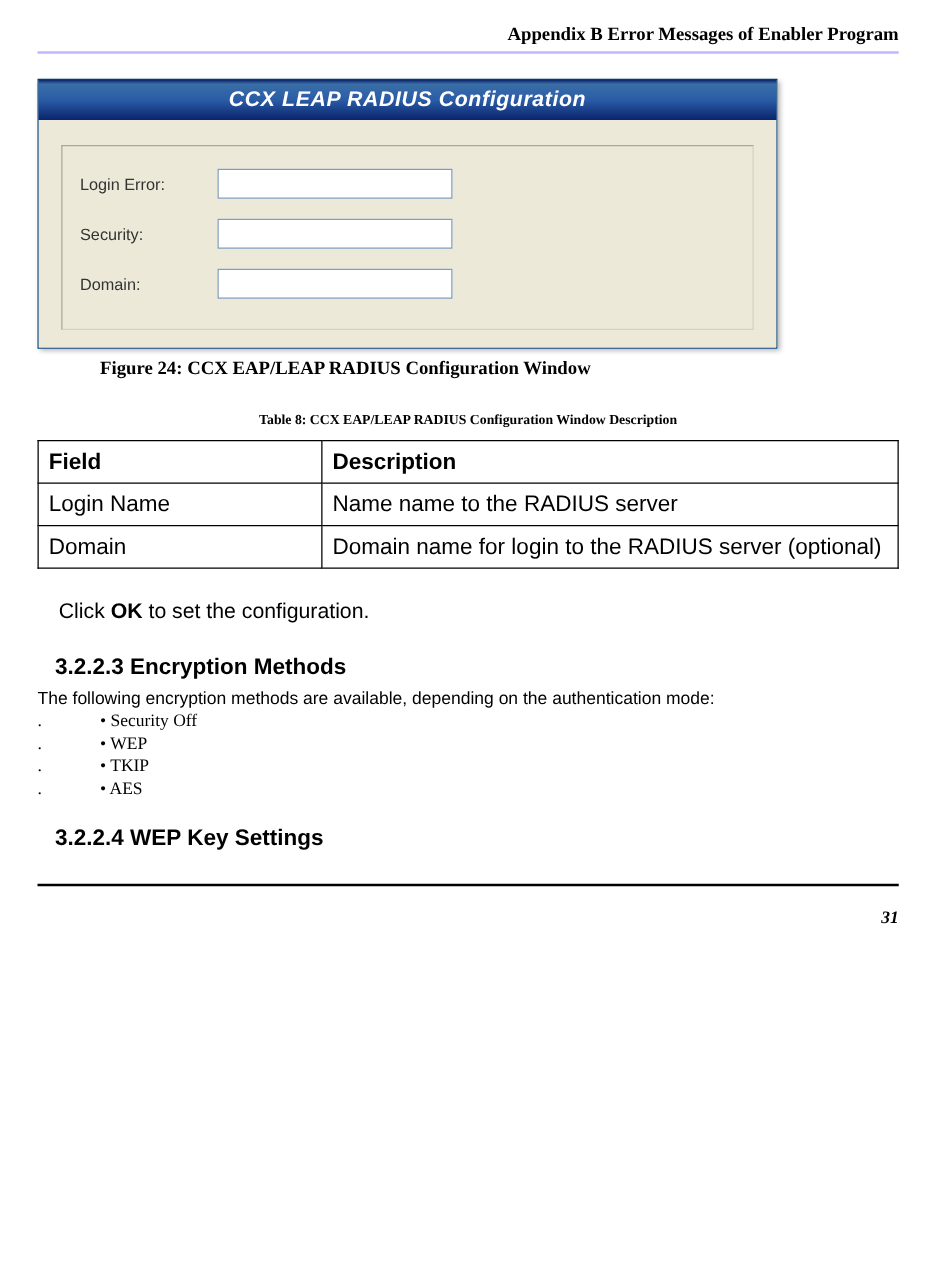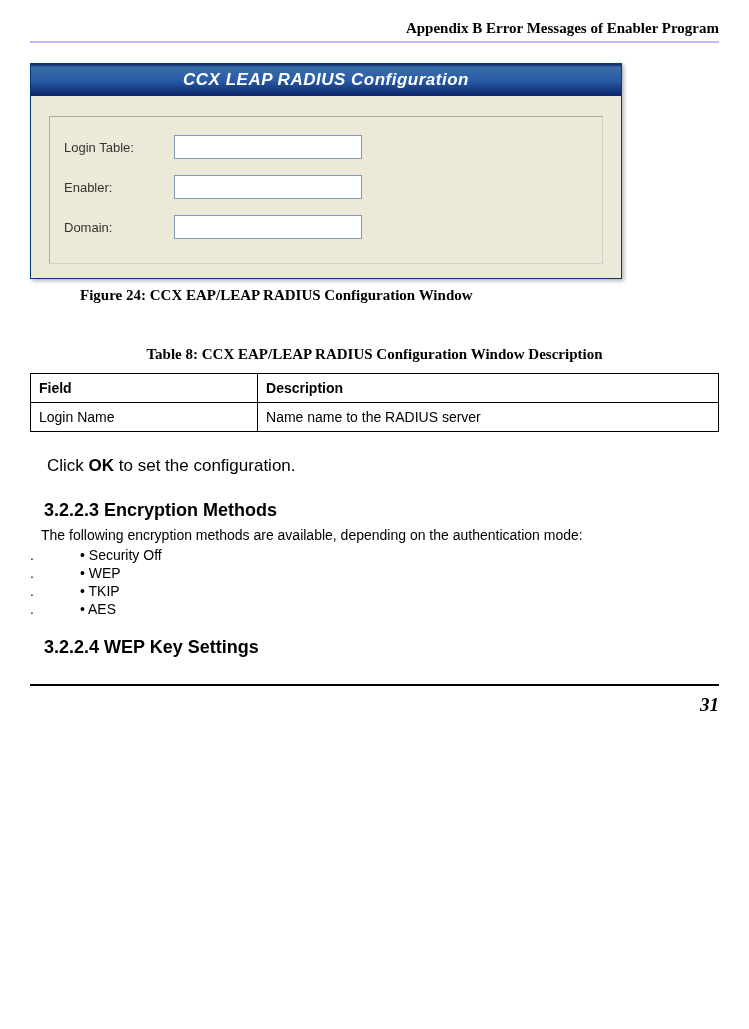--- a/index.html
+++ b/index.html
@@ -83,37 +83,37 @@
       margin-left: 10px;
       border: 1px solid #003c74;
       border-radius: 3px;
       background: linear-gradient(to bottom, #ffffff, #f0f0ea 50%, #e1e1d5);
       cursor: pointer;
     }
     .figure-caption {
       font-family: "Times New Roman", serif;
       font-size: 15px;
       font-weight: bold;
-      margin: 6px 0 42px 50px;
+      margin: 6px 0 26px 50px;
     }
     .figure-caption-prefix {
       font-weight: bold;
     }
     .table-caption {
       font-family: "Times New Roman", serif;
-      font-size: 15px;
+      font-size: 11px;
       font-weight: bold;
       text-align: center;
       margin: 0 0 10px 0;
     }
     table.desc-table {
       width: 100%;
       border-collapse: collapse;
       font-family: Arial, Helvetica, sans-serif;
-      font-size: 14px;
+      font-size: 18px;
     }
     table.desc-table th, table.desc-table td {
       border: 1px solid black;
       padding: 6px 8px;
       text-align: left;
     }
     table.desc-table th {
       font-weight: bold;
     }
     .instruction {
@@ -126,58 +126,58 @@
     }
     .section-head {
       font-family: Arial, Helvetica, sans-serif;
       font-size: 18px;
       font-weight: bold;
       margin: 20px 0 6px 14px;
     }
     .section-body {
       font-family: Arial, Helvetica, sans-serif;
       font-size: 14px;
-      margin: 0 0 4px 11px;
+      margin: 0 0 4px 0;
       text-align: justify;
     }
     .bullet-line {
-      font-family: Liberation Sans, sans-serif;
+      font-family: Liberation Serif, serif;
       font-size: 14px;
       margin: 2px 0;
     }
     .bullet-dot {
       display: inline-block;
       width: 50px;
       text-align: left;
     }
     .page-footer {
       border-top: 2px solid black;
       margin-top: 26px;
       text-align: right;
       font-weight: bold;
       font-style: italic;
-      font-size: 19px;
-      padding-top: 8px;
+      font-size: 14px;
+      padding-top: 18px;
     }
   </style>
 </head>
 <body>
 
 <div class="page-header">Appendix B Error Messages of Enabler Program</div>
 
 <div class="dialog-window">
   <div class="dialog-titlebar">CCX LEAP RADIUS Configuration</div>
   <div class="dialog-body">
     <div class="form-group-frame">
       <div class="form-row">
-        <span class="form-label">Login Table:</span>
+        <span class="form-label">Login Error:</span>
         <input class="form-input" value="" style="">
       </div>
       <div class="form-row">
-        <span class="form-label">Enabler:</span>
+        <span class="form-label">Security:</span>
         <input class="form-input" value="" style="">
       </div>
       <div class="form-row">
         <span class="form-label">Domain:</span>
         <input class="form-input" value="" style="">
       </div>
     </div>
   </div>
 </div>
 
@@ -192,20 +192,24 @@
     <tr>
       <th style="width:33%">Field</th>
       <th>Description</th>
     </tr>
   </thead>
   <tbody>
     <tr>
       <td>Login Name</td>
       <td>Name name to the RADIUS server</td>
     </tr>
+    <tr>
+      <td>Domain</td>
+      <td>Domain name for login to the RADIUS server (optional)</td>
+    </tr>
   </tbody>
 </table>
 
 <p class="instruction">
   <span>Click </span><b>OK</b><span> to set the configuration.</span>
 </p>
 
 <div class="section-head">3.2.2.3 Encryption Methods</div>
 <p class="section-body">The following encryption methods are available, depending on the authentication mode:</p>
 <div class="bullet-line"><span class="bullet-dot">.</span><span>• Security Off</span></div>

